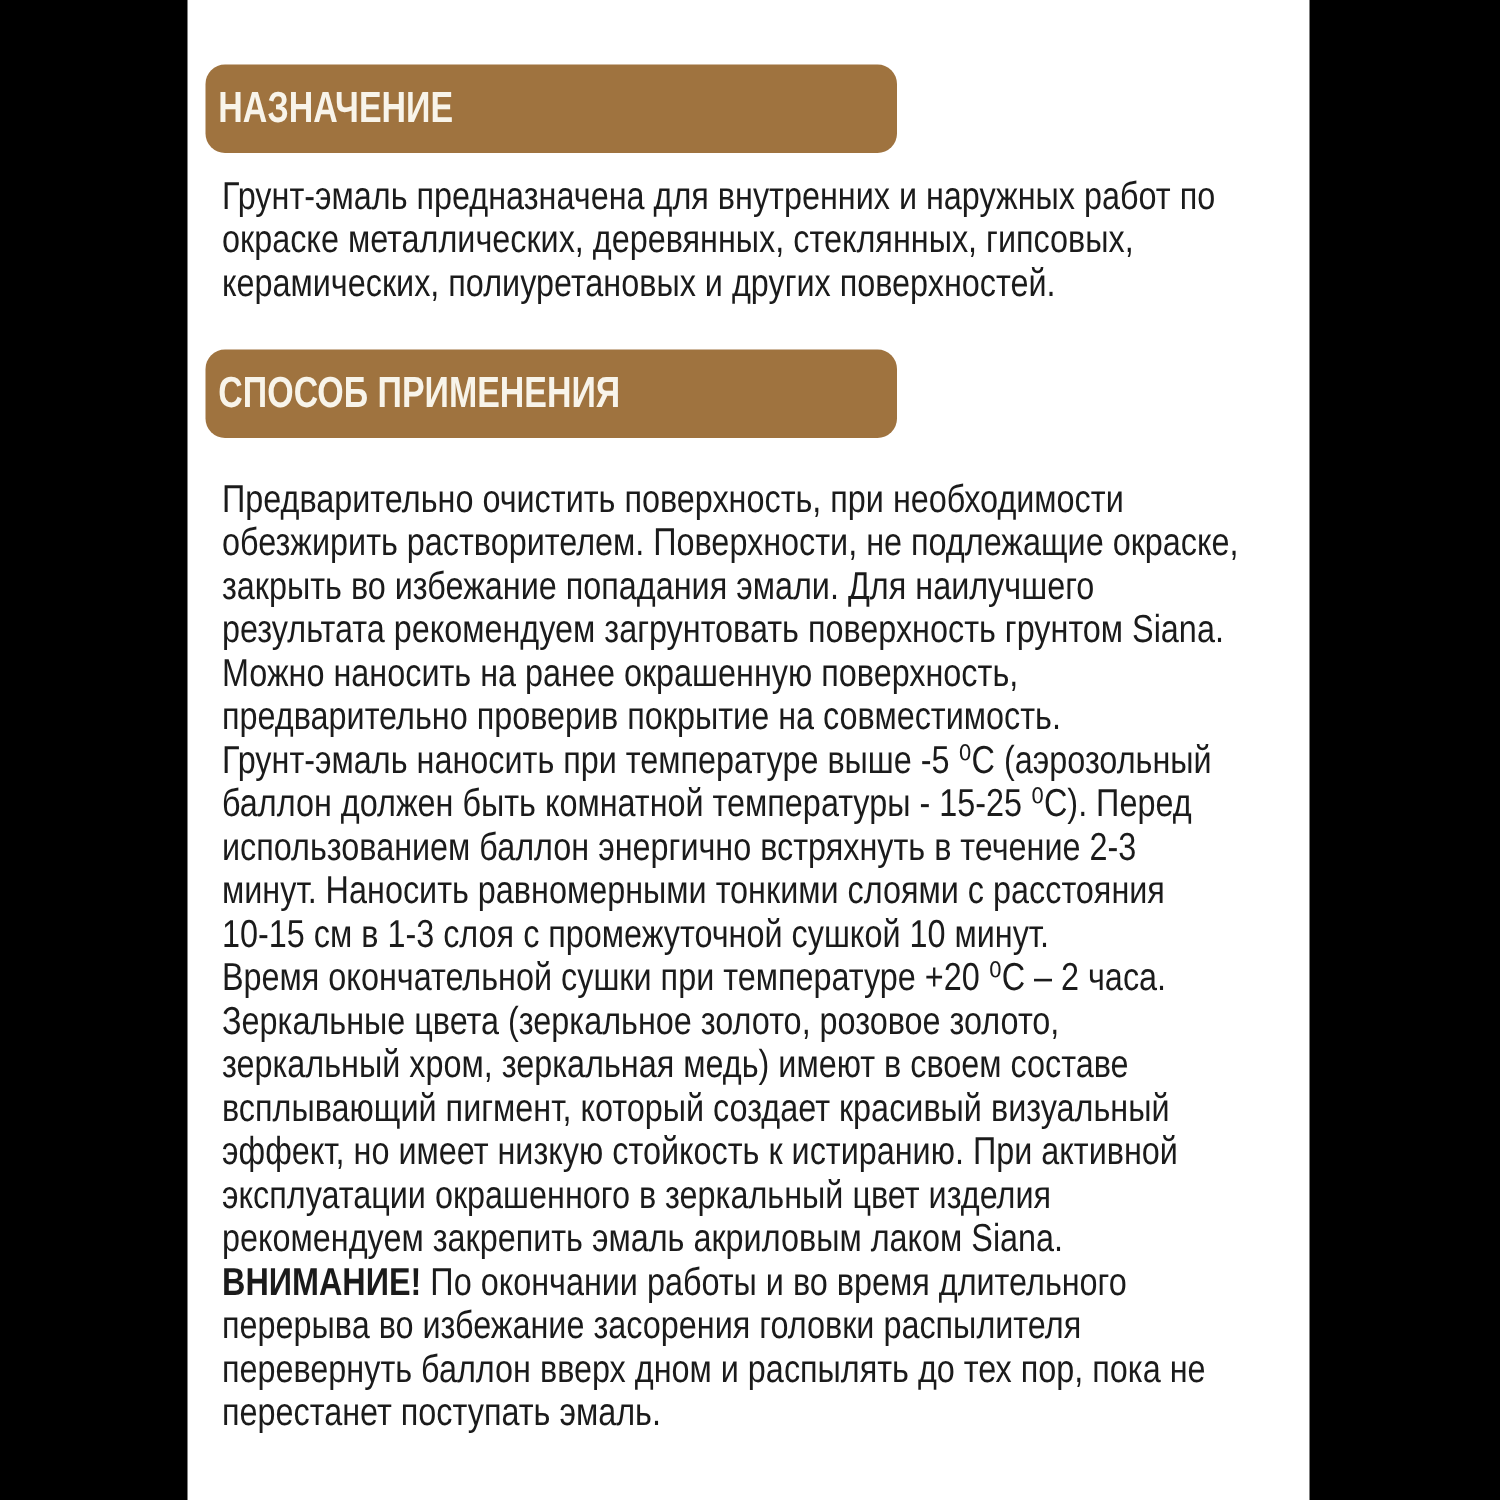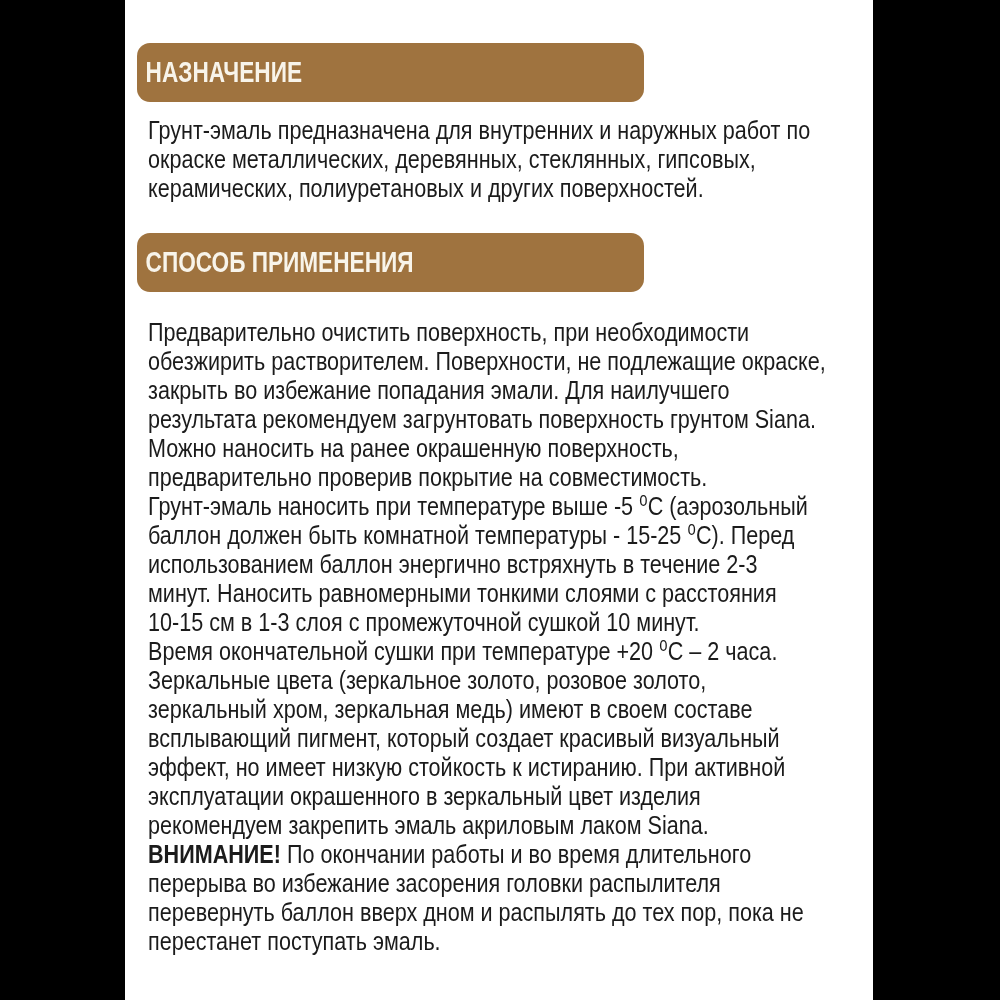--- a/index.html
+++ b/index.html
@@ -20,21 +20,21 @@
     top: 0;
     height: 1000px;
     background: var(--side_bar, #000000);
   }
   .bar-left  { left: 0;  width: 125px; }
   .bar-right { left: 873px; width: 127px; }
 
   .banner {
     position: absolute;
     left: 137px;
-    width: 507px;
+    width: 461px;
     height: 59px;
     background: var(--accent, #9f733f);
     border-radius: 13px;
     display: flex;
     align-items: center;
   }
   .banner-1 { top: 43px; }
   .banner-2 { top: 233px; text-align: center; }
   .banner-label {
     display: inline-block;

